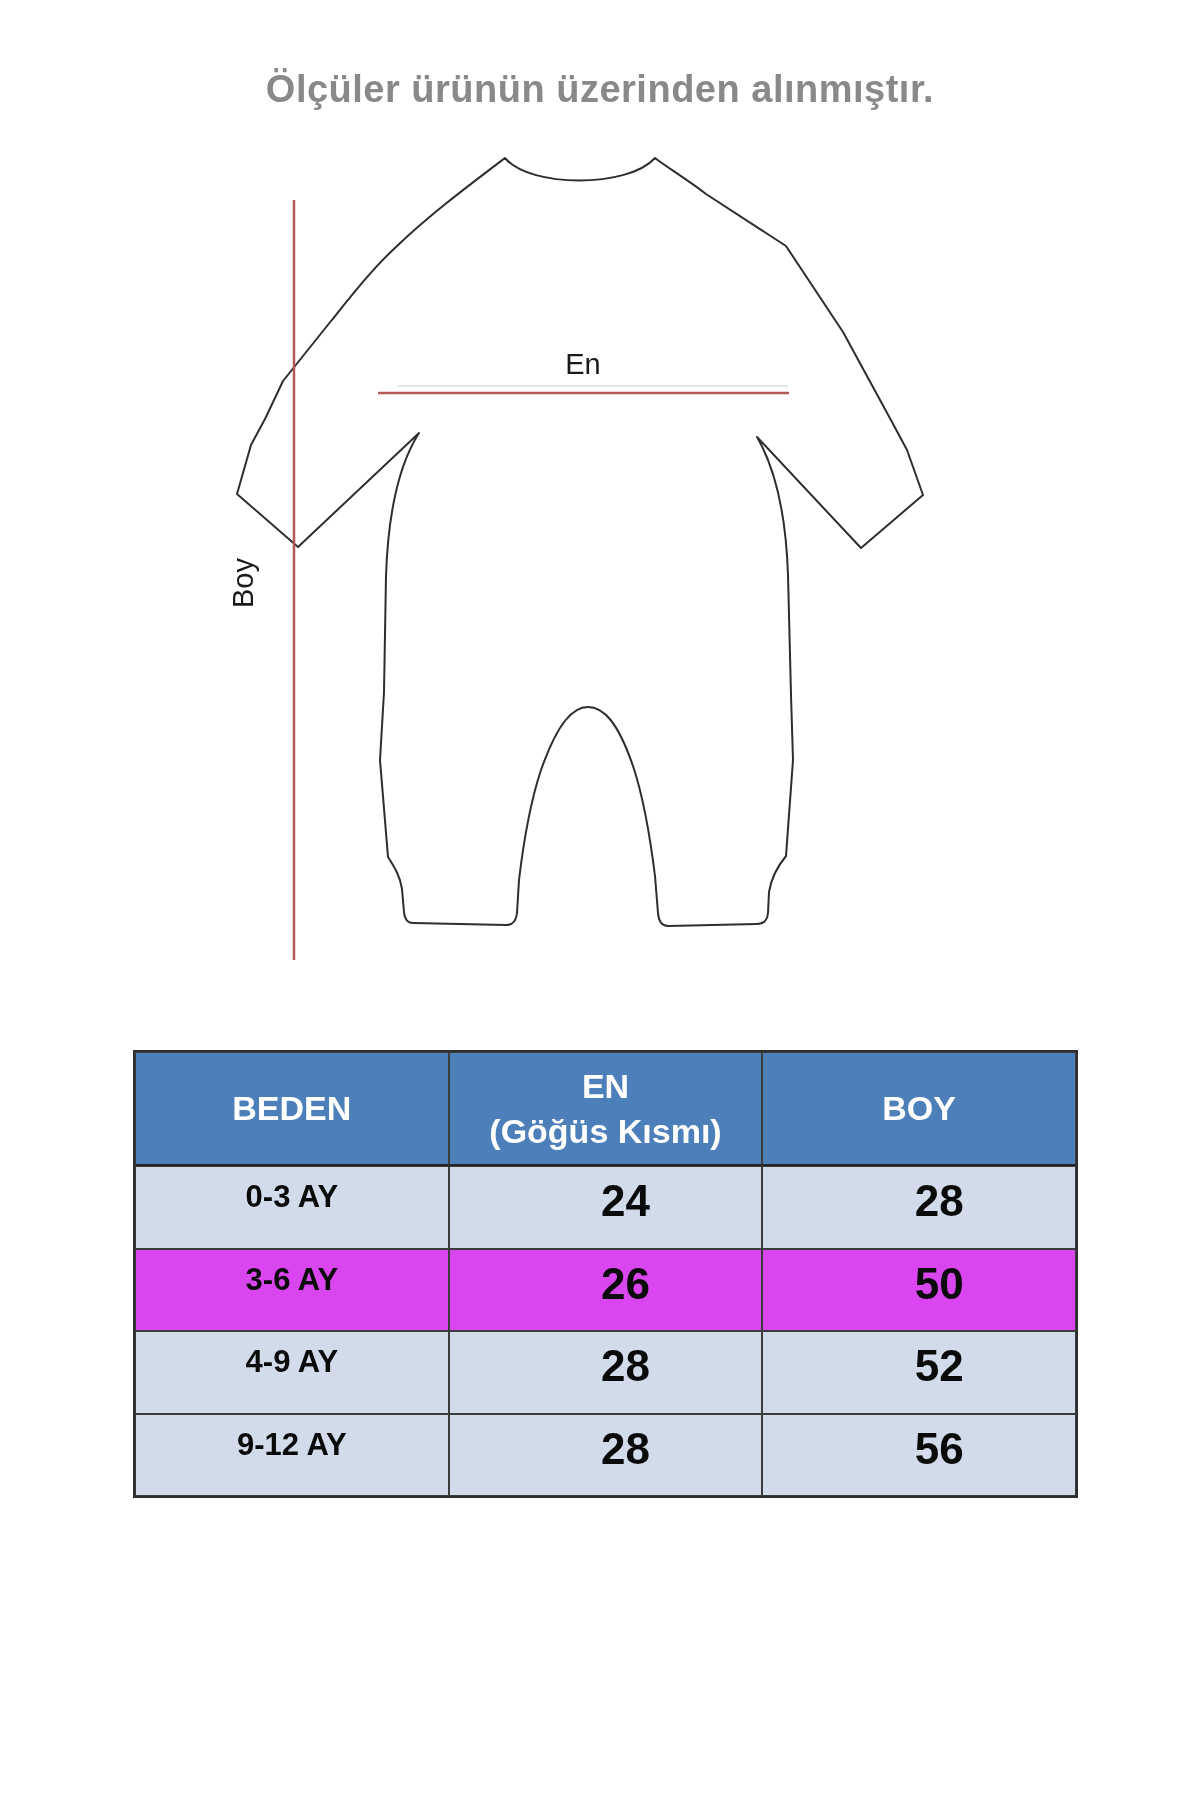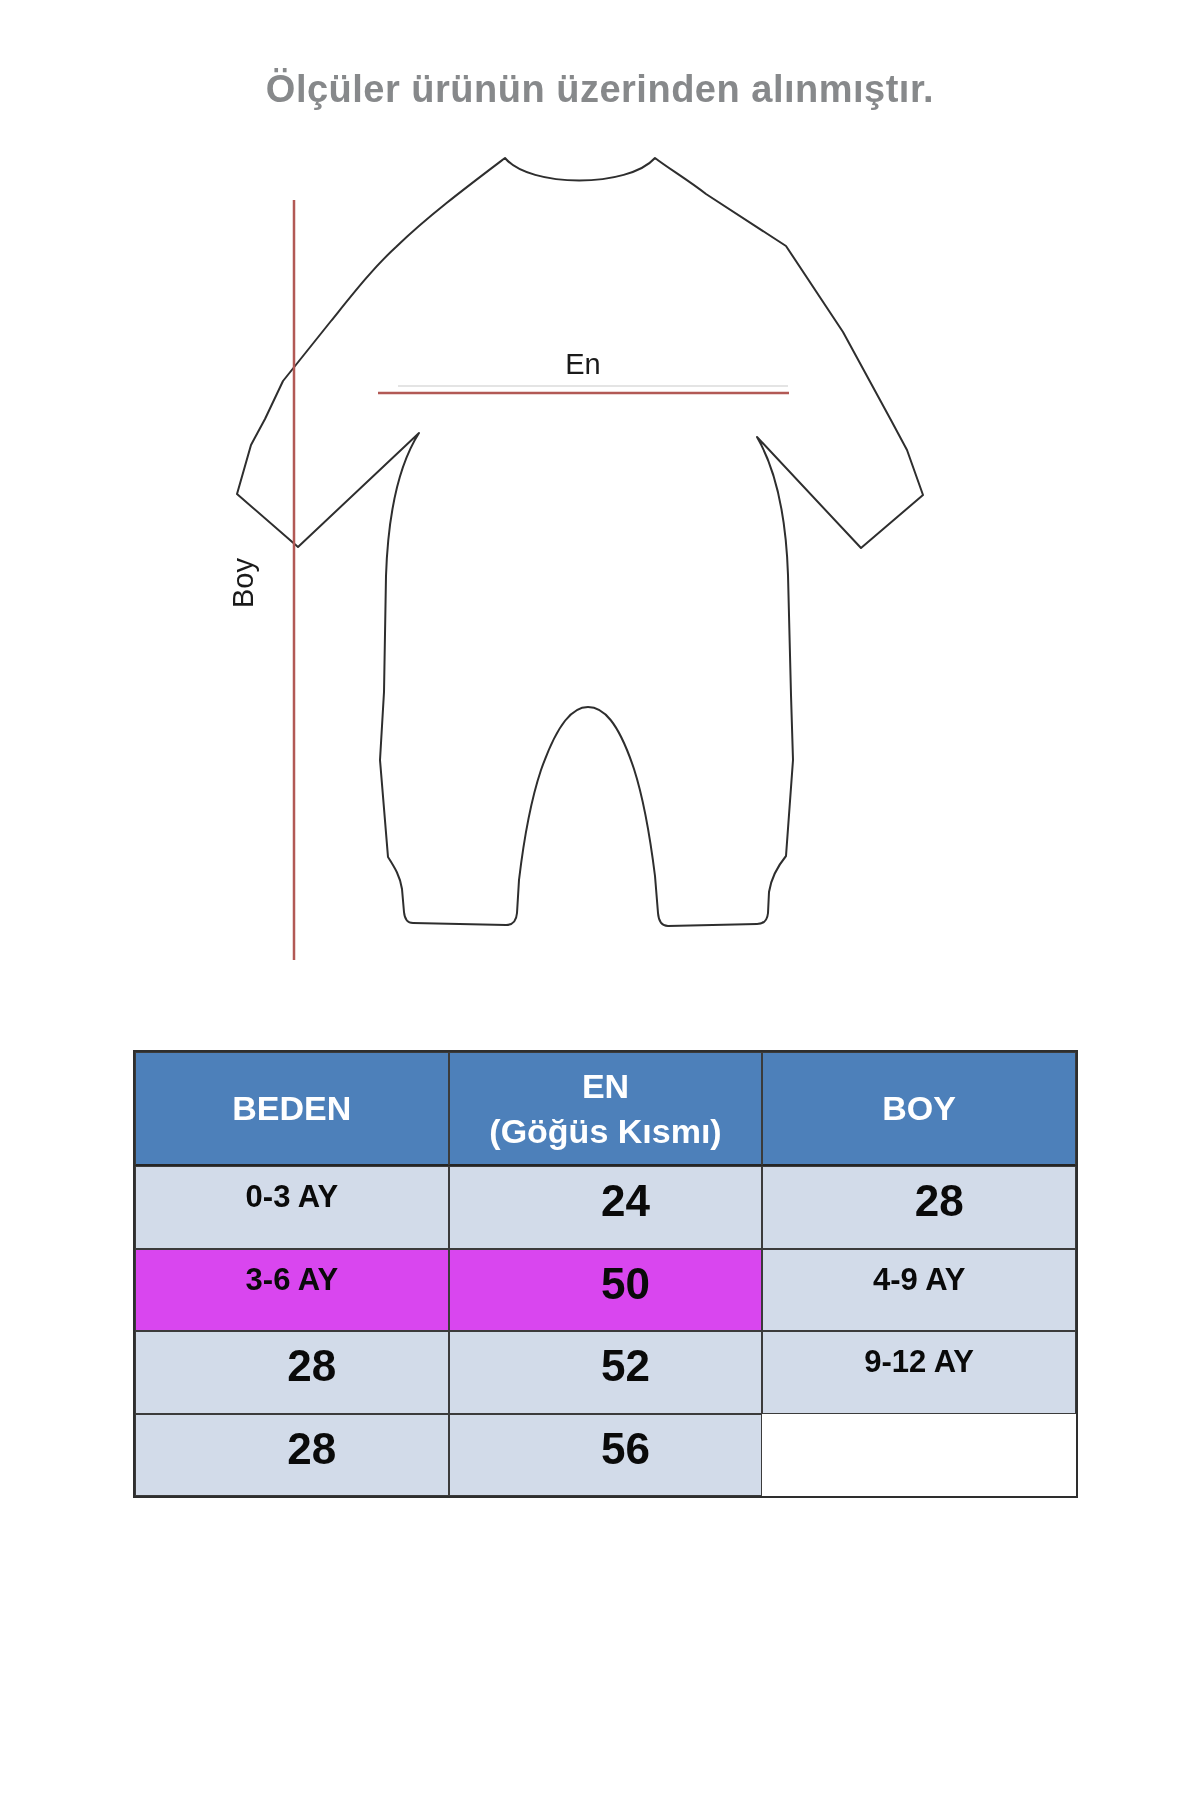--- a/index.html
+++ b/index.html
@@ -104,20 +104,21 @@
     </div>
     <div class="cell hcell">
       <span>BOY</span>
     </div>
 
     <div class="cell row-a cell-size">0-3 AY</div>
     <div class="cell row-a cell-num">24</div>
     <div class="cell row-a cell-num">28</div>
 
     <div class="cell row-b cell-size">3-6 AY</div>
+    <div class="cell row-b cell-num">26</div>
     <div class="cell row-b cell-num">50</div>
 
     <div class="cell row-a cell-size">4-9 AY</div>
     <div class="cell row-a cell-num">28</div>
     <div class="cell row-a cell-num">52</div>
 
     <div class="cell row-a cell-size">9-12 AY</div>
     <div class="cell row-a cell-num">28</div>
     <div class="cell row-a cell-num">56</div>
   </div>

